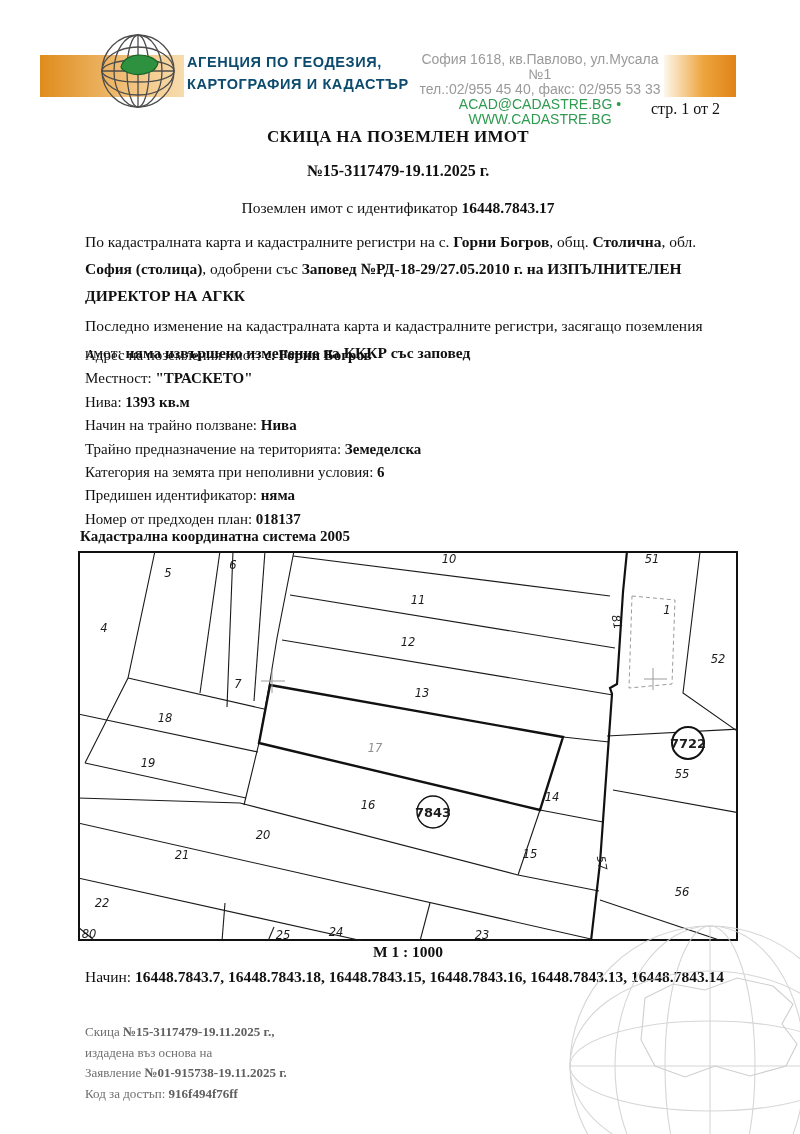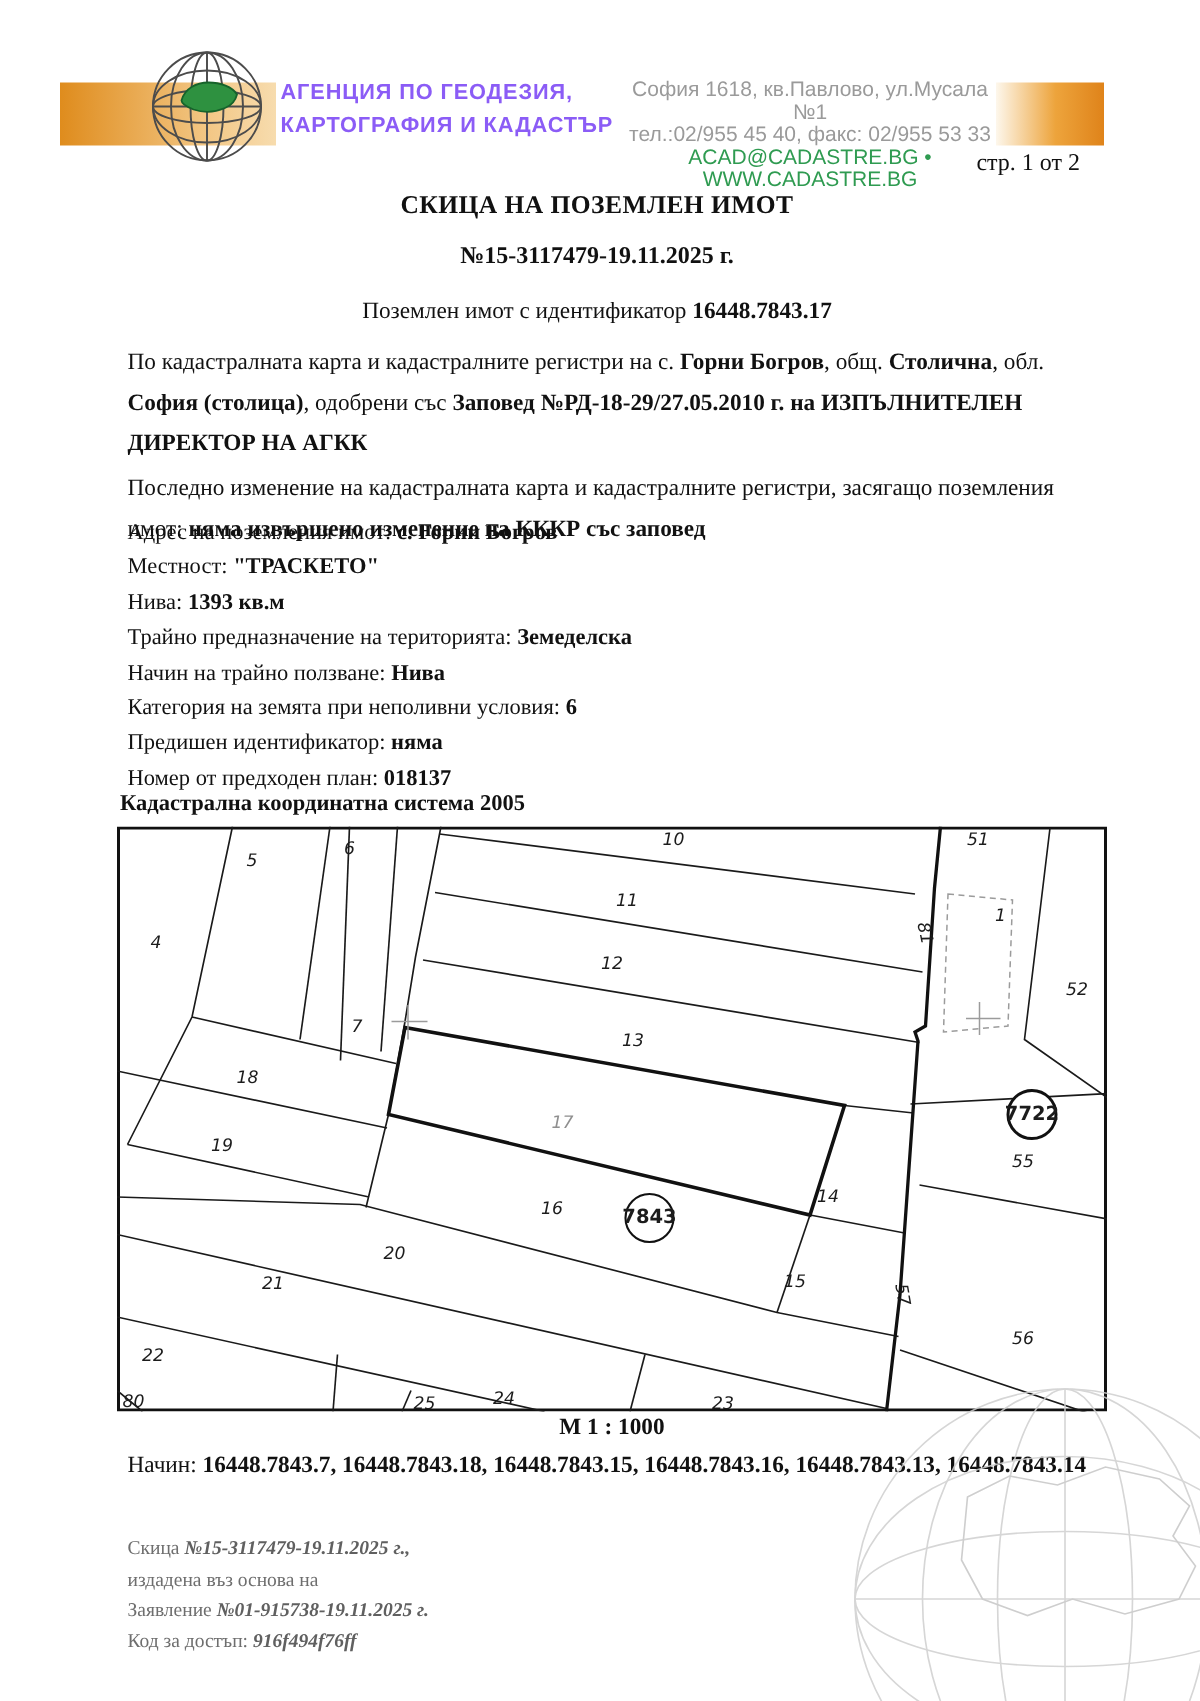--- a/index.html
+++ b/index.html
@@ -6,21 +6,21 @@
   .page{position:relative;width:800px;height:1134px;background:#fff;overflow:hidden;
         font-family:"Liberation Serif",serif;color:#111;}
   .abs{position:absolute;}
   .bold{font-weight:bold;}
   
   .bar{position:absolute;top:55px;height:42px;}
   .bar-left{left:40px;width:144px;background:linear-gradient(90deg,#df8c1d,#f3c887 70%,#f7dcae);}
   .bar-right{left:664px;width:72px;background:linear-gradient(90deg,#fdf7ec,#eda43c 55%,#df831a);}
   .logo{position:absolute;left:99px;top:31px;}
   .agency{position:absolute;left:187px;top:51px;font-family:"Liberation Sans",sans-serif;
-          font-weight:bold;font-size:14.5px;line-height:22px;color:#8b5cf6;letter-spacing:.6px;}
+          font-weight:bold;font-size:14.5px;line-height:22px;color:#0c4a6e;letter-spacing:.6px;}
   .contact{position:absolute;left:418px;top:52px;width:244px;text-align:center;
            font-family:"Liberation Sans",sans-serif;font-size:14px;line-height:15px;color:#9a9a9a;}
   .contact .green{color:#2f9b51;}
   .pagenum{position:absolute;top:100px;right:80px;font-size:16px;}
   
   .tcenter{left:0;width:796px;text-align:center;}
   .doc-title{top:127px;font-size:17px;font-weight:bold;letter-spacing:.3px;}
   .doc-number{top:162px;font-size:16px;font-weight:bold;}
   .doc-ident{top:199px;font-size:15.5px;}
   
@@ -30,21 +30,21 @@
   .field{line-height:23.4px;white-space:nowrap;}
   .map-title{left:80px;top:528px;font-size:15px;font-weight:bold;}
   .mapwrap{left:78px;top:551px;width:660px;height:390px;}
   .maplbl{position:absolute;font-family:"DejaVu Sans",sans-serif;font-style:italic;
           font-size:11.5px;color:#1c1c1c;transform:translate(-50%,-50%);white-space:nowrap;}
   .maplbl.gray{color:#8f8f8f;}
   .maplbl.circ{font-style:normal;font-weight:bold;font-size:13px;}
   .scale{left:78px;top:943px;width:660px;text-align:center;font-weight:bold;font-size:15.5px;}
   .neighbors{left:85px;top:964px;width:648px;font-size:15.5px;line-height:26px;}
   .footer{left:85px;top:1022px;font-size:13px;line-height:20.5px;color:#6e6e6e;}
-  .footer .bold{color:#606060;font-style:italic;}
+  .footer .bold{color:#606060;}
   .watermark{left:545px;top:916px;opacity:.85;}
   svg{display:block;}
 </style>
 </head>
 <body>
 
 <div class="page">
 
   <div class="bar bar-left"></div>
   <div class="bar bar-right"></div>
@@ -84,22 +84,22 @@
   </div>
 
   <div class="abs paras">
       <div class="para"><span>По кадастралната карта и кадастралните регистри на с. </span><span class="bold">Горни Богров</span><span>, общ. </span><span class="bold">Столична</span><span>, обл. </span><span class="bold">София (столица)</span><span>, одобрени със </span><span class="bold">Заповед №РД-18-29/27.05.2010 г. на ИЗПЪЛНИТЕЛЕН ДИРЕКТОР НА АГКК</span></div>
       <div class="para"><span>Последно изменение на кадастралната карта и кадастралните регистри, засягащо поземления имот: </span><span class="bold">няма извършено изменение на КККР със заповед</span></div>
     </div>
   <div class="abs fields">
       <div class="field"><span>Адрес на поземления имот: </span><span class="bold">с. Горни Богров</span></div>
       <div class="field"><span>Местност: </span><span class="bold">"ТРАСКЕТО"</span></div>
       <div class="field"><span>Нива: </span><span class="bold">1393 кв.м</span></div>
+      <div class="field"><span>Начин на трайно ползване: </span><span class="bold">Нива</span></div>
       <div class="field"><span>Трайно предназначение на територията: </span><span class="bold">Земеделска</span></div>
-      <div class="field"><span>Начин на трайно ползване: </span><span class="bold">Нива</span></div>
       <div class="field"><span>Категория на земята при неполивни условия: </span><span class="bold">6</span></div>
       <div class="field"><span>Предишен идентификатор: </span><span class="bold">няма</span></div>
       <div class="field"><span>Номер от предходен план: </span><span class="bold">018137</span></div>
     </div>
 
   <div class="abs map-title">Кадастрална координатна система 2005</div>
 
   <div class="abs mapwrap">
     <svg width="660" height="390" viewBox="0 0 660 390">
       <rect x="1" y="1" width="658" height="388" fill="#fff" stroke="#111" stroke-width="2"></rect>

